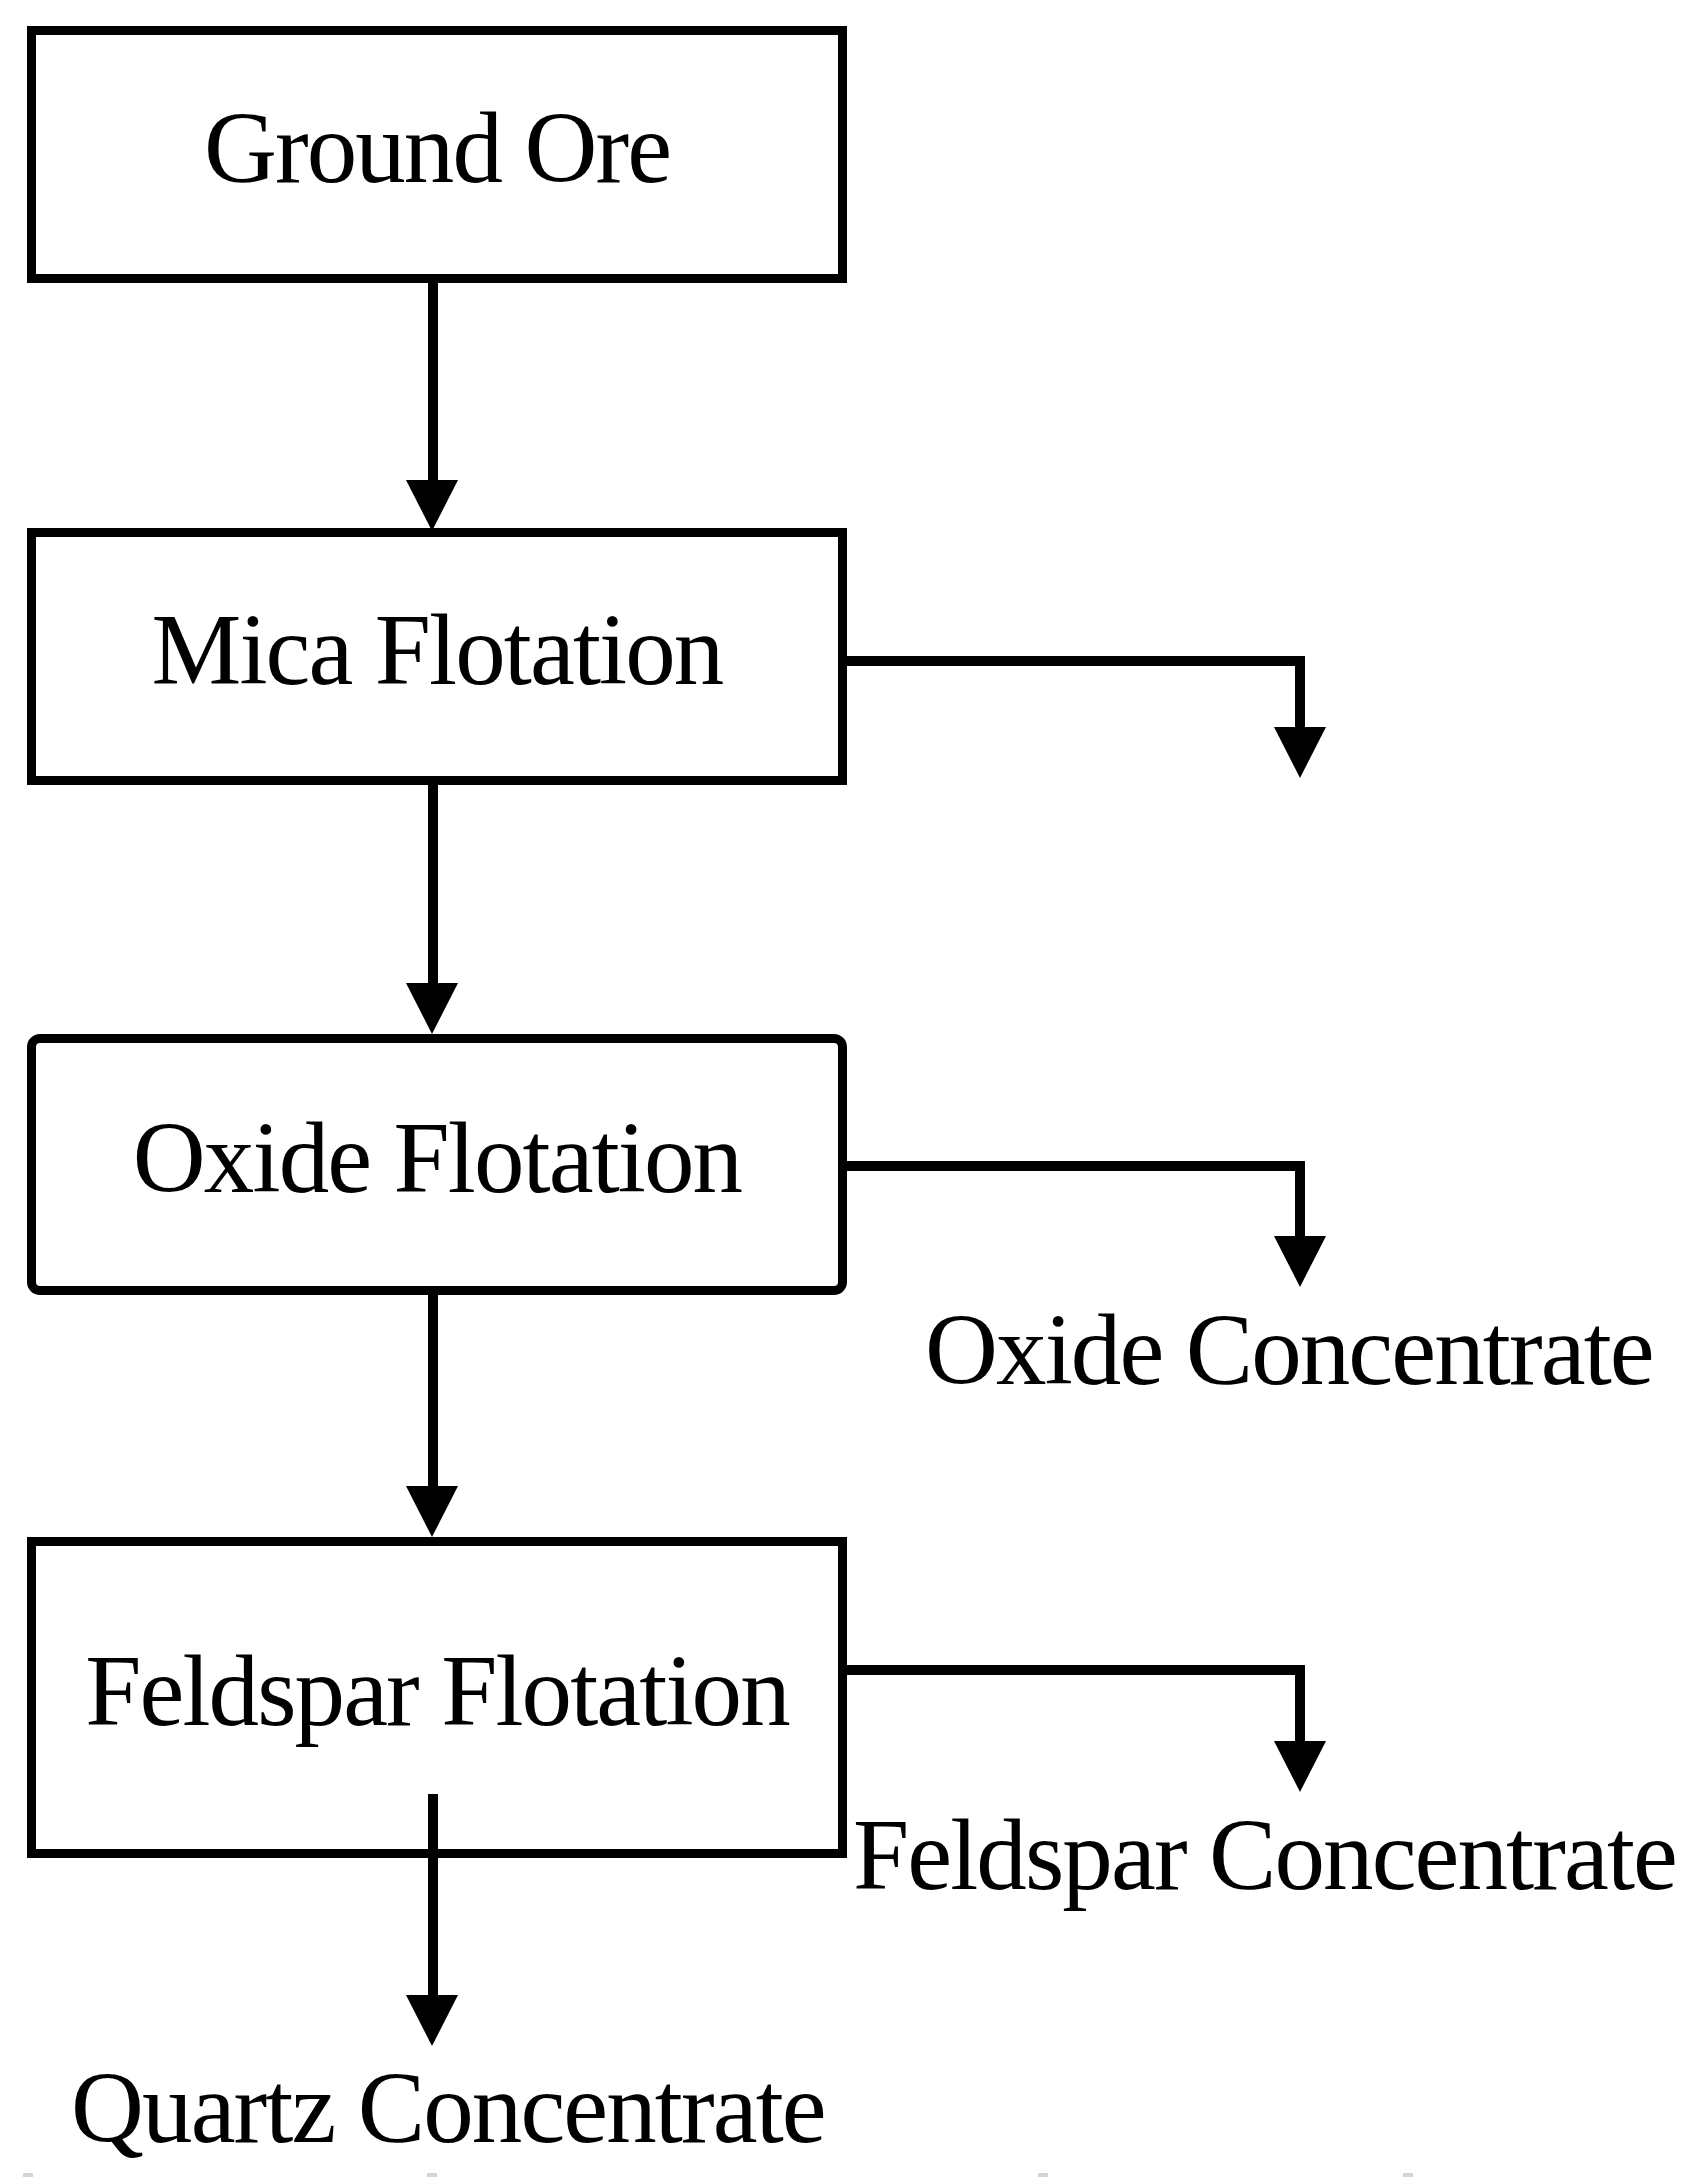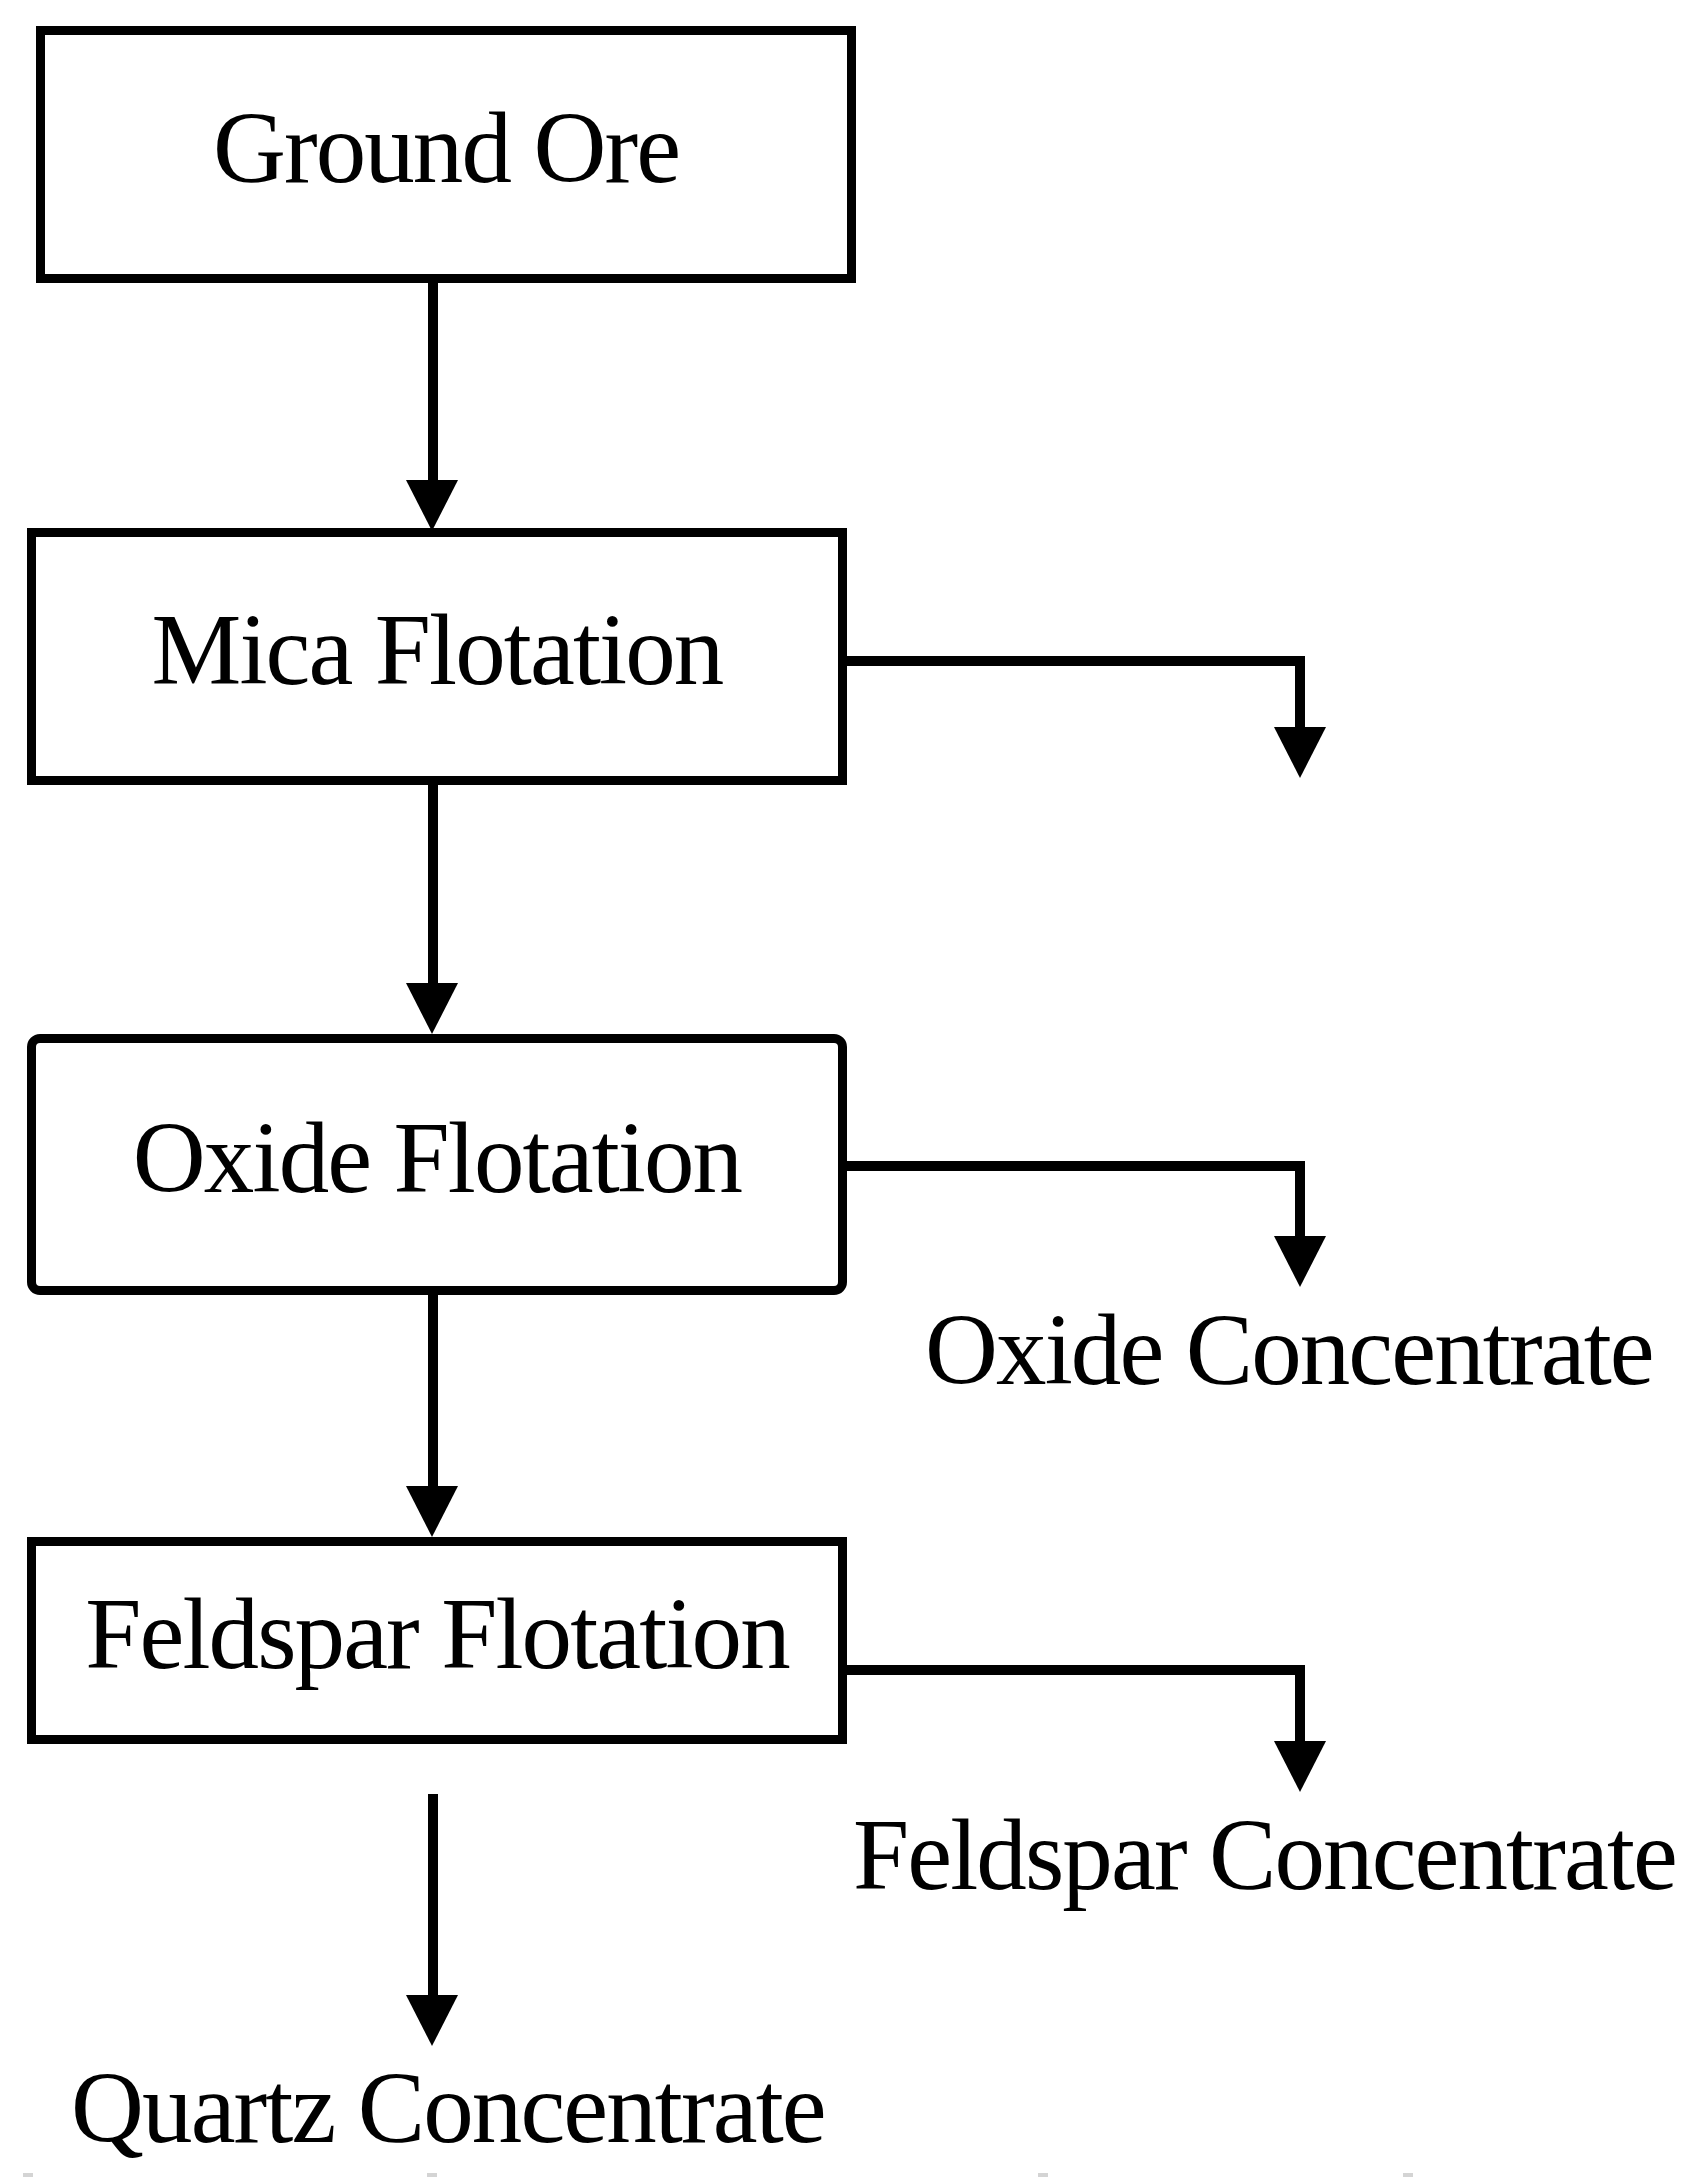--- a/index.html
+++ b/index.html
@@ -28,24 +28,24 @@
     align-items: center;
     justify-content: center;
   }
   .node-label {
     font-size: 101px;
     letter-spacing: -1.9px;
     line-height: 1;
     white-space: nowrap;
     transform: translateY(-5.8px);
   }
-  .box-ground   { top: 26px;   height: 257px; margin-left: 9px; }
+  .box-ground   { top: 26px;   height: 257px; }
   .box-mica     { top: 528px;  height: 257px; }
   .box-oxide    { top: 1034px; height: 261px; border-radius: 13px; }
-  .box-feldspar { top: 1537px; height: 207px; }
+  .box-feldspar { top: 1537px; height: 321px; }
 
   
   .line {
     position: absolute;
     background: #000000;
   }
   .vstem { width: 9.6px; }
   .hstem { height: 9.6px; }
 
   .stem-ground-mica    { left: 428px; top: 279px;  height: 202px; }

